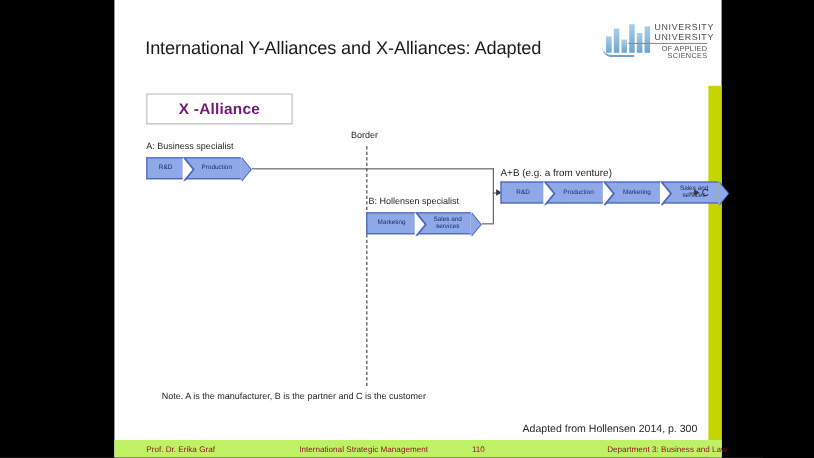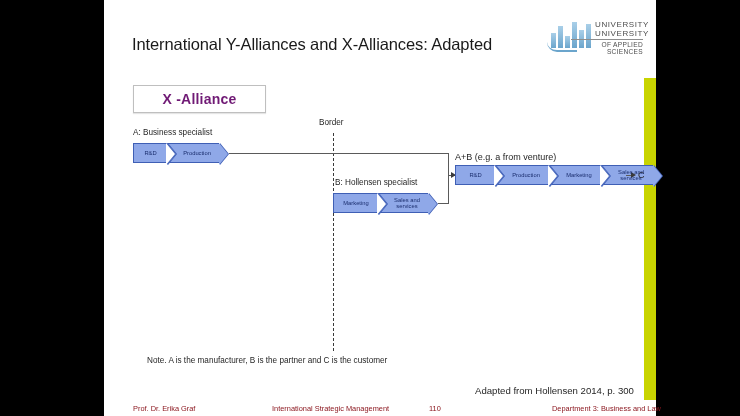--- a/index.html
+++ b/index.html
@@ -188,21 +188,21 @@
     position: absolute;
     left: 371px; top: 385px;
     font-size: 9.6px; color: #262626;
     white-space: nowrap;
   }
   
   #footer {
     position: absolute;
     left: 104px; top: 400px;
     width: 552px; height: 16px;
-    background: #ffffff;
+    background: #bef264;
   }
   #footer .cell {
     position: absolute;
     top: 3.5px;
     font-size: 7.4px;
     color: #8c1820;
     white-space: nowrap;
   }
   #f-author { left: 29px; }
   #f-course { left: 168px; }

